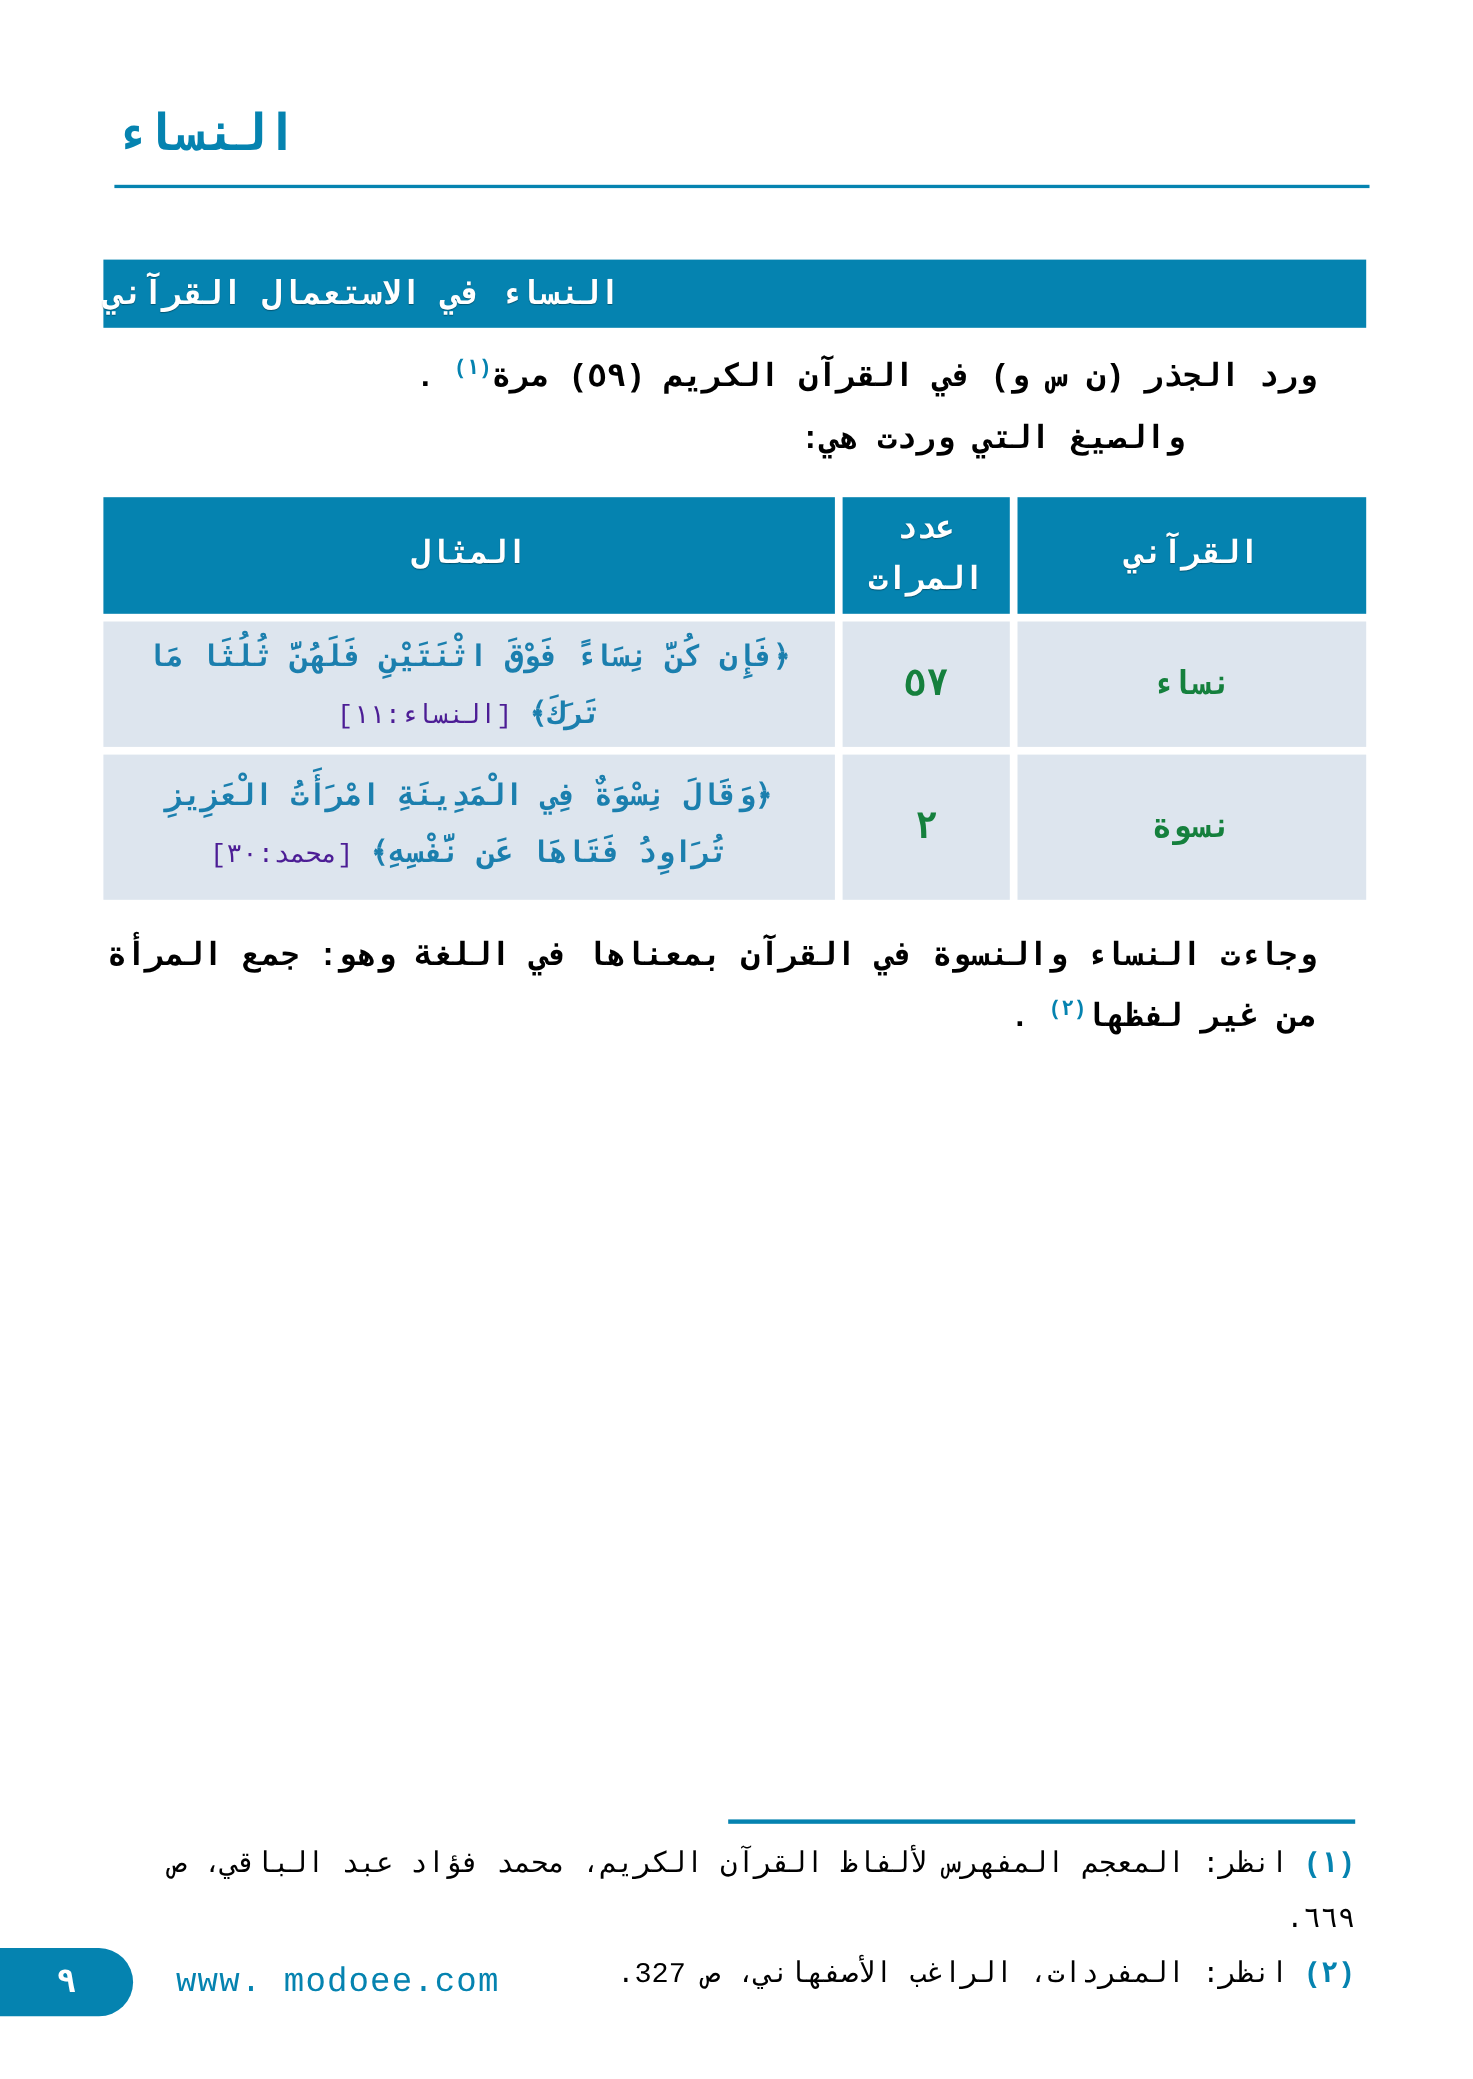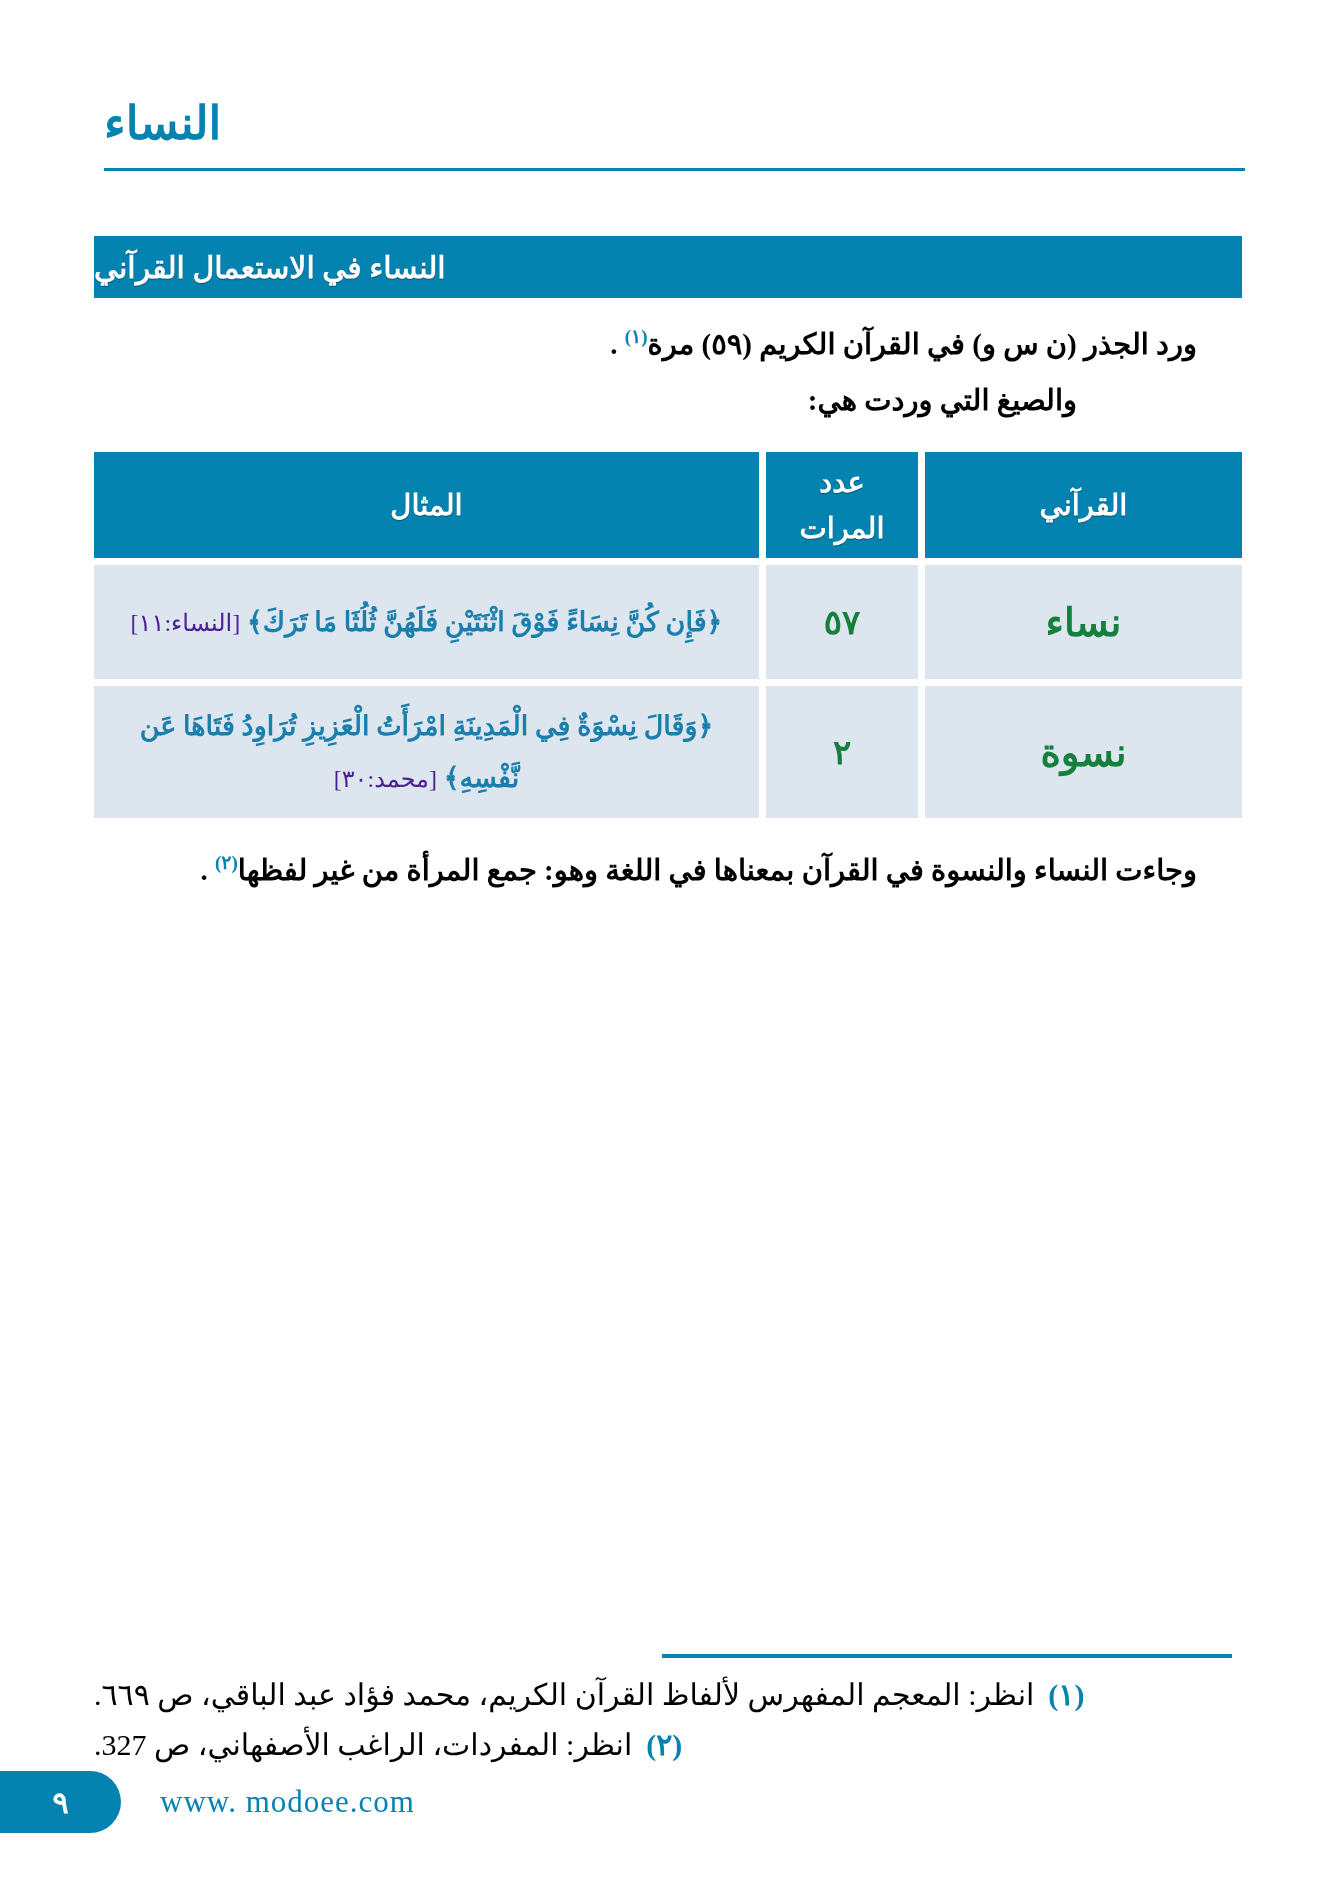--- a/index.html
+++ b/index.html
@@ -6,21 +6,21 @@
     --accent:#0583b0;
     --row-bg:#dde5ee;
     --verse:#1b7fae;
   }
   *{box-sizing:border-box;margin:0;padding:0;}
   html,body{background:#ffffff;}
   .page{
     position:relative;
     width:1339px;height:1890px;
     background:#ffffff;
-    font-family:Liberation Serif, serif;
+    font-family:Liberation Mono, monospace;
     direction:rtl;
     overflow:hidden;
   }
   
   .title-block{
     position:absolute;top:96px;left:104px;right:94px;
     border-bottom:3px solid var(--accent);
     padding-bottom:16px;
     text-align:left;
     direction:rtl;
@@ -68,21 +68,21 @@
     color:#ffffff;font-weight:bold;font-size:29px;
     line-height:46px;
     text-shadow:0 1px 1px rgba(0,0,0,.35);
     padding:4px 10px;
   }
   .cell.head.count-head{padding:4px 28px;}
   .cell.body{
     background:var(--row-bg);
     color:#15803d;
   }
-  .cell.form{font-size:39px;font-weight:bold;}
+  .cell.form{font-size:30px;font-weight:bold;}
   .cell.count{font-size:34px;font-weight:bold;}
   .cell.verse-cell{
     font-size:27px;line-height:52px;
     color:var(--verse);
     padding:8px 16px;
     display:block;
     align-content:center;
   }
   .verse-text{color:var(--verse);font-weight:bold;}
   .citation{color:#4c1d95;font-size:24px;font-weight:normal;}
@@ -94,23 +94,23 @@
     padding-right:45px;
   }
   
   .footnote-rule{
     position:absolute;top:1654px;height:4px;
     left:662px;width:570px;
     background:var(--accent);
   }
   .footnotes{
     position:absolute;top:1670px;right:107px;left:94px;
-    font-size:30px;color:#000;
+    font-size:26px;color:#000;
     line-height:50px;
-    text-align:left;
+    text-align:right;
   }
   .footnotes .fn-num{
     color:var(--accent);font-weight:bold;
     margin-left:14px;
   }
   
   .page-pill{
     position:absolute;left:0;top:1771px;width:121px;height:62px;
     background:var(--accent);
     border-radius:0 31px 31px 0;

